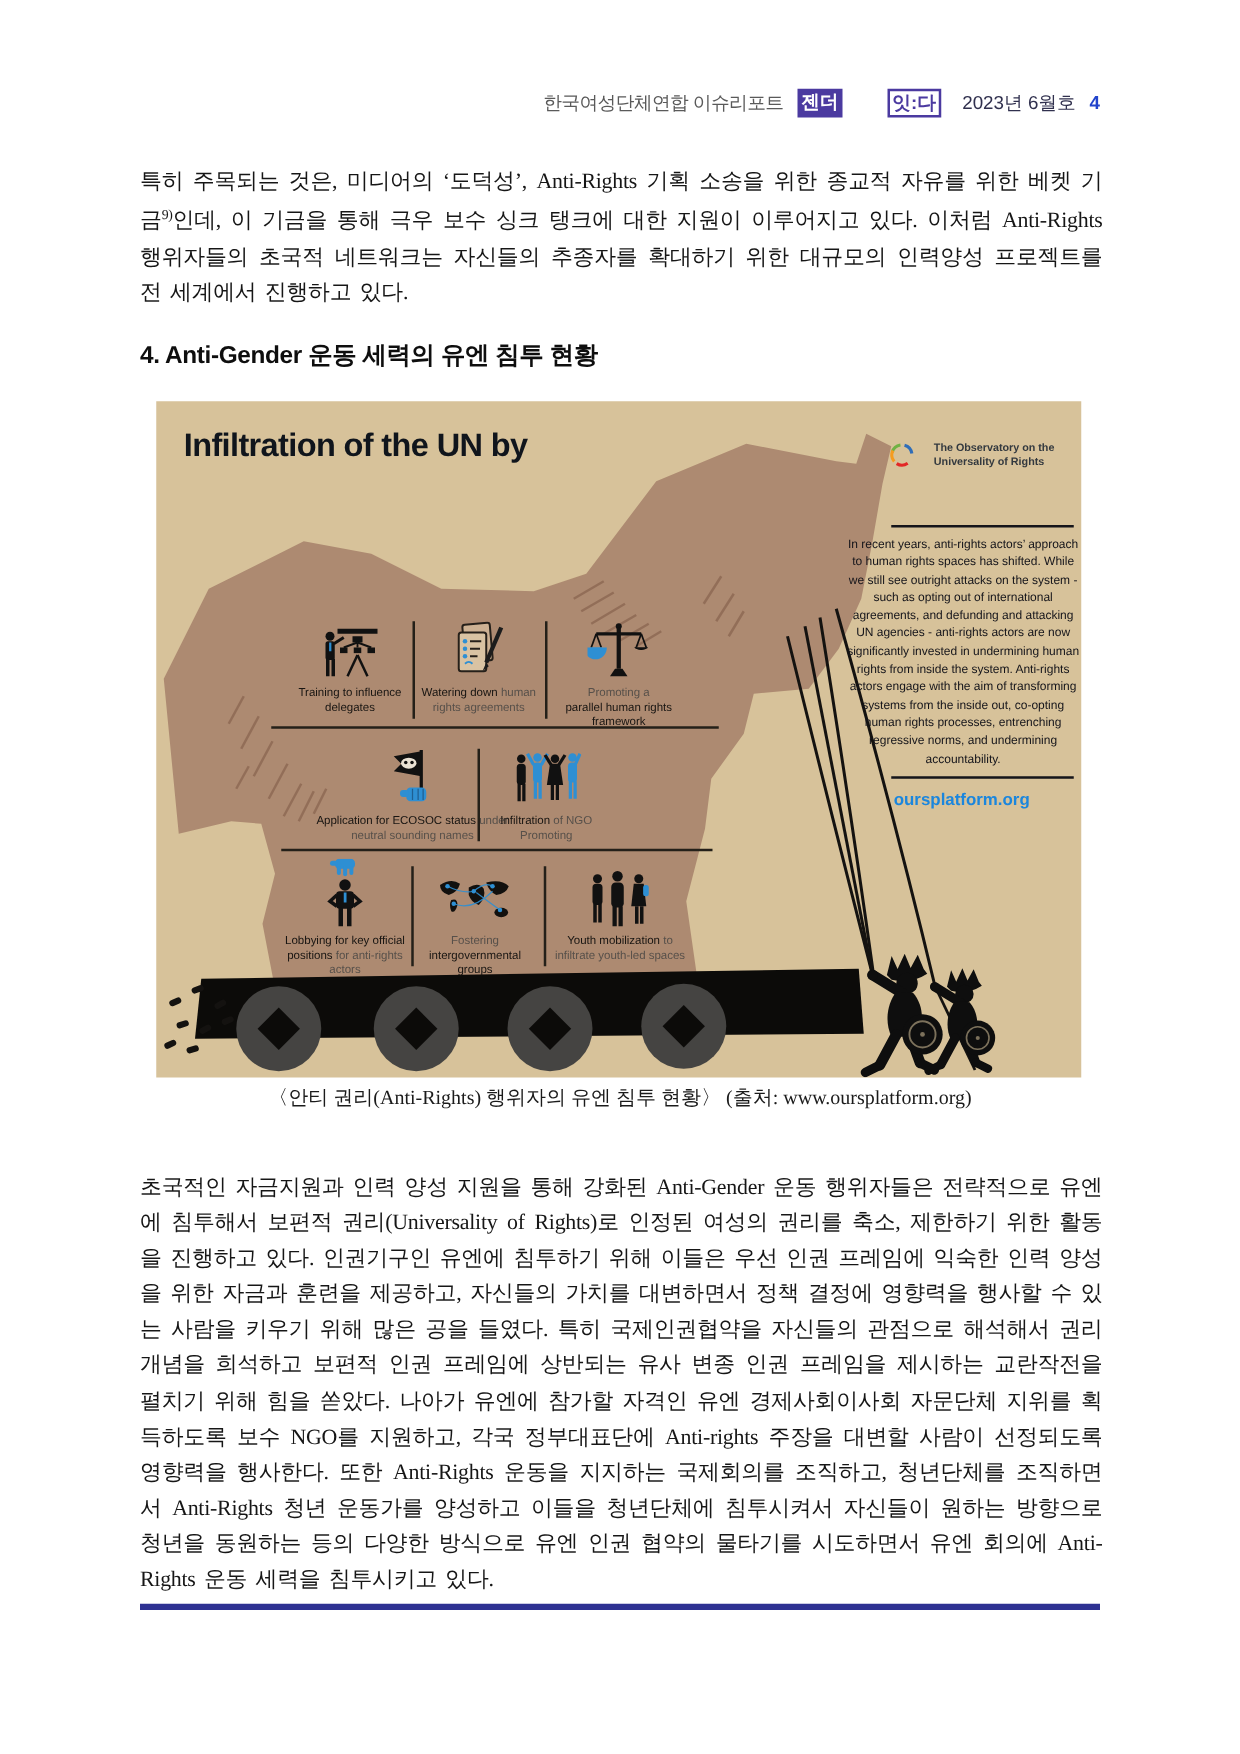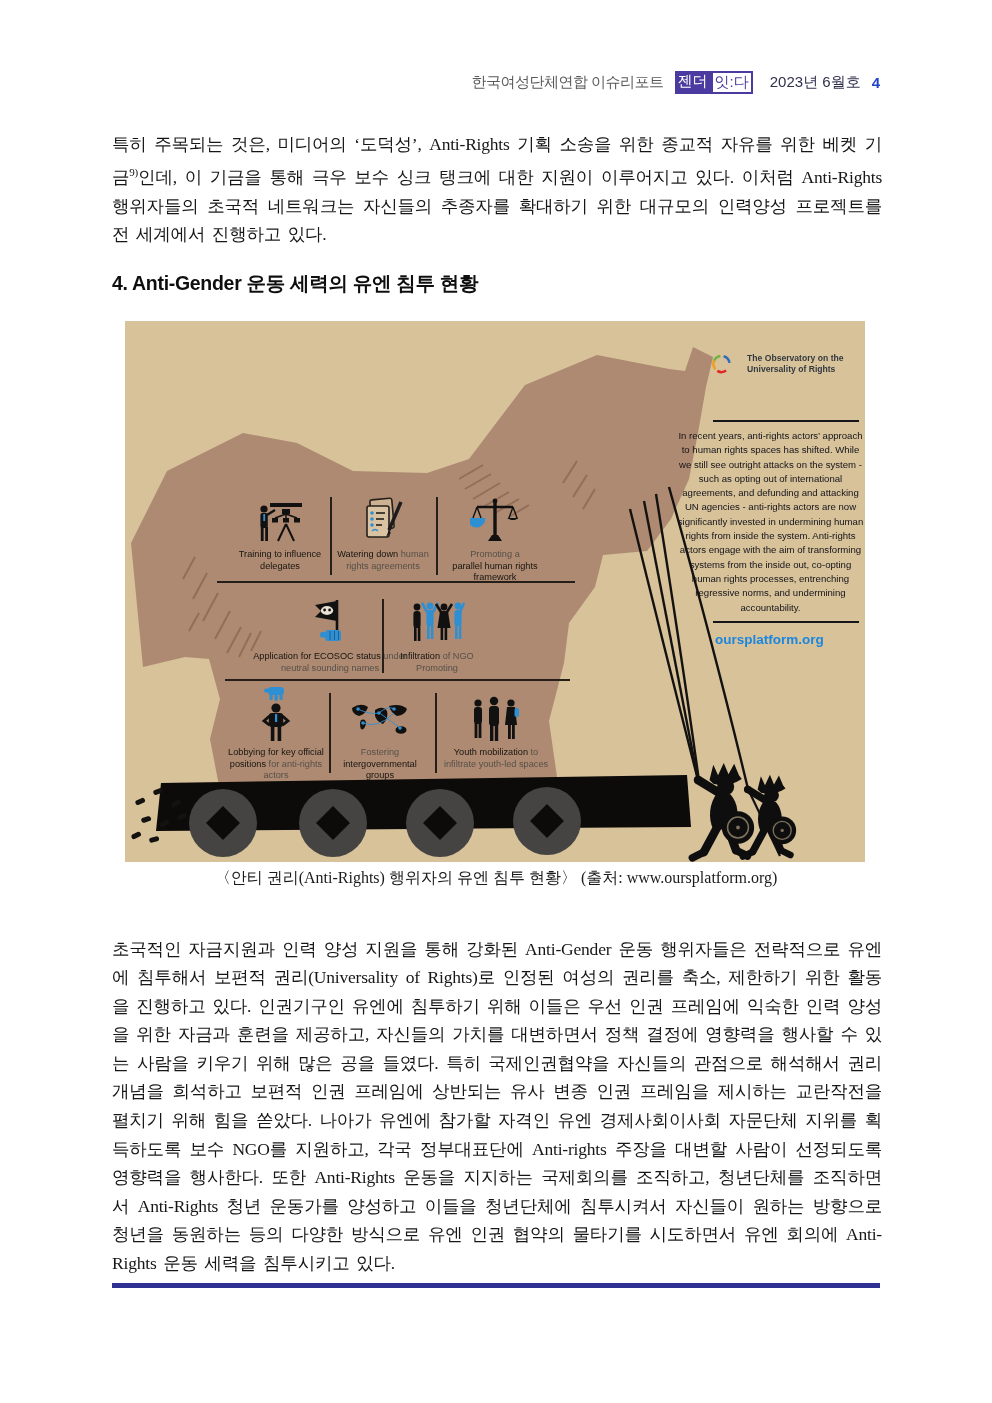--- a/index.html
+++ b/index.html
@@ -4,21 +4,21 @@
 <style>
   html,body{margin:0;padding:0;}
   body{width:992px;height:1403px;background:#ffffff;position:relative;
        font-family:"Liberation Serif","DejaVu Serif",serif;color:#161616;}
   .abs{position:absolute;}
 
   
   .hdr{top:71px;right:112px;display:flex;align-items:center;gap:7px;
        font-family:"Liberation Sans","DejaVu Sans",sans-serif;font-size:15px;}
   .hdr .org{color:#5a5a5a;letter-spacing:-0.5px;}
-  .badge{display:inline-flex;font-weight:normal;margin:0 4px;}
+  .badge{display:inline-flex;font-weight:bold;margin:0 4px;gap:36px;}
   .badge .bl{background:#4b3aa0;color:#fff;padding:1px 3px;}
   .badge .br{background:#fff;color:#4b3aa0;border:2px solid #4b3aa0;padding:-1px 2px;padding:0 2px;}
   .hdr .issue{color:#30304e;margin-left:6px;}
   .hdr .pnum{color:#2244cc;font-weight:bold;margin-left:4px;}
 
   
   .para{left:112px;width:770px;font-size:17.5px;line-height:28.6px;
         text-align:justify;word-spacing:2.5px;letter-spacing:-0.2px;}
   .p1{top:112px;}
   .p2{top:917px;}
@@ -140,20 +140,21 @@
         <circle cx="60" cy="70" r="17" stroke="none"></circle>
         <circle cx="60" cy="70" r="11" fill="none" stroke="#d7c29a" stroke-width="1.6" opacity="0.55"></circle>
         <circle cx="60" cy="70" r="2" fill="#d7c29a" stroke="none" opacity="0.55"></circle>
       </g>
     </defs>
     <use href="#soldier" transform="translate(556 440) scale(0.95)"></use>
     <use href="#soldier" transform="translate(608 452) scale(0.82)"></use>
   </svg>
 
   <div class="ig-title">
+    <div class="t1">Infiltration of the UN by</div>
   </div>
 
   <div class="ig-logo">
     <svg width="34" height="34" viewBox="0 0 34 34">
       <g fill="none" stroke-width="4">
         <circle cx="17" cy="17" r="13" stroke="#2f6db8" stroke-dasharray="15 66.7" transform="rotate(-75 17 17)"></circle>
         <circle cx="17" cy="17" r="13" stroke="#70b244" stroke-dasharray="15 66.7" transform="rotate(-165 17 17)"></circle>
         <circle cx="17" cy="17" r="13" stroke="#f59c20" stroke-dasharray="15 66.7" transform="rotate(140 17 17)"></circle>
         <circle cx="17" cy="17" r="13" stroke="#e32726" stroke-dasharray="15 66.7" transform="rotate(55 17 17)"></circle>
       </g>

